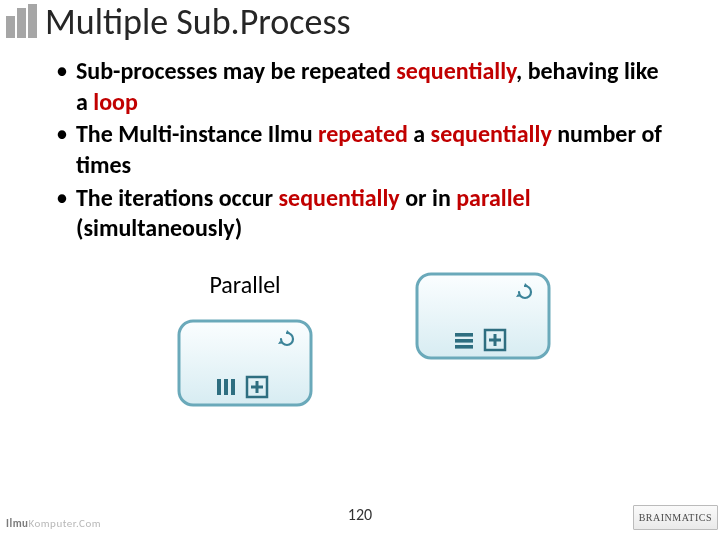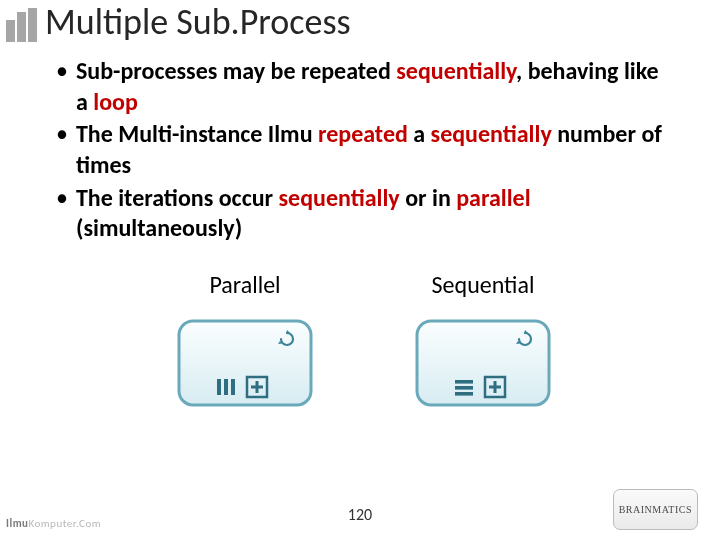--- a/index.html
+++ b/index.html
@@ -14,21 +14,21 @@
     overflow: hidden;
   }
   .slide {
     width: 720px;
     height: 540px;
     position: relative;
     box-sizing: border-box;
   }
   .title-row {
     display: flex;
-    align-items: flex-end;
+    align-items: flex-start;
     padding: 4px 0 12px 6px;
   }
   .title-bars {
     display: flex;
     align-items: flex-end;
     height: 34px;
     margin-right: 6px;
   }
   .title-bars span {
     display: inline-block;
@@ -88,28 +88,28 @@
     left: 6px;
     bottom: 10px;
     font-size: 11px;
     color: #b7b7b7;
     letter-spacing: .5px;
     text-align: right;
   }
   .footer-left b { color: #7a7a7a; font-weight: bold; }
   .footer-right {
     position: absolute;
-    right: 22px;
+    right: 2px;
     bottom: 10px;
     font-size: 10px;
     color: #4a4a4a;
     border: 1px solid #bbb;
-    padding: 14px 5px;
+    padding: 6px 5px;
     background: linear-gradient(#fafafa,#eaeaea);
-    border-radius: 7px;
+    border-radius: 1px;
     font-family: "Times New Roman", serif;
     letter-spacing: .5px;
   }
   svg.subproc {
     display: block;
     margin: 0 auto;
   }
 </style>
 </head>
 <body>
@@ -175,21 +175,20 @@
 
           <g transform="translate(72,60)">
             <rect x="0" y="0" width="20" height="20" fill="none" stroke="#2e6e80" stroke-width="2.5"></rect>
             <line x1="10" y1="4" x2="10" y2="16" stroke="#2e6e80" stroke-width="3"></line>
             <line x1="4" y1="10" x2="16" y2="10" stroke="#2e6e80" stroke-width="3"></line>
           </g>
         </svg>
       </div>
 
       <div class="diag">
-        <div class="diag-label">Sequential</div>
         <svg class="subproc" width="140" height="92" viewBox="0 0 140 92">
           <rect x="4" y="4" width="132" height="84" rx="14" ry="14" fill="url(#g1)" stroke="#6aa9ba" stroke-width="3"></rect>
 
           <g transform="translate(102,12)">
             <path d="M10 4 a6 6 0 1 1 -6 6" fill="none" stroke="#3b8398" stroke-width="2.2" stroke-linecap="round"></path>
             <path d="M13 4 l-3 -3 l-1 4 z" fill="#3b8398"></path>
             <path d="M3 12 l-2 3 l4 -0.5 z" fill="#3b8398"></path>
           </g>
 
           <g transform="translate(42,63)">

